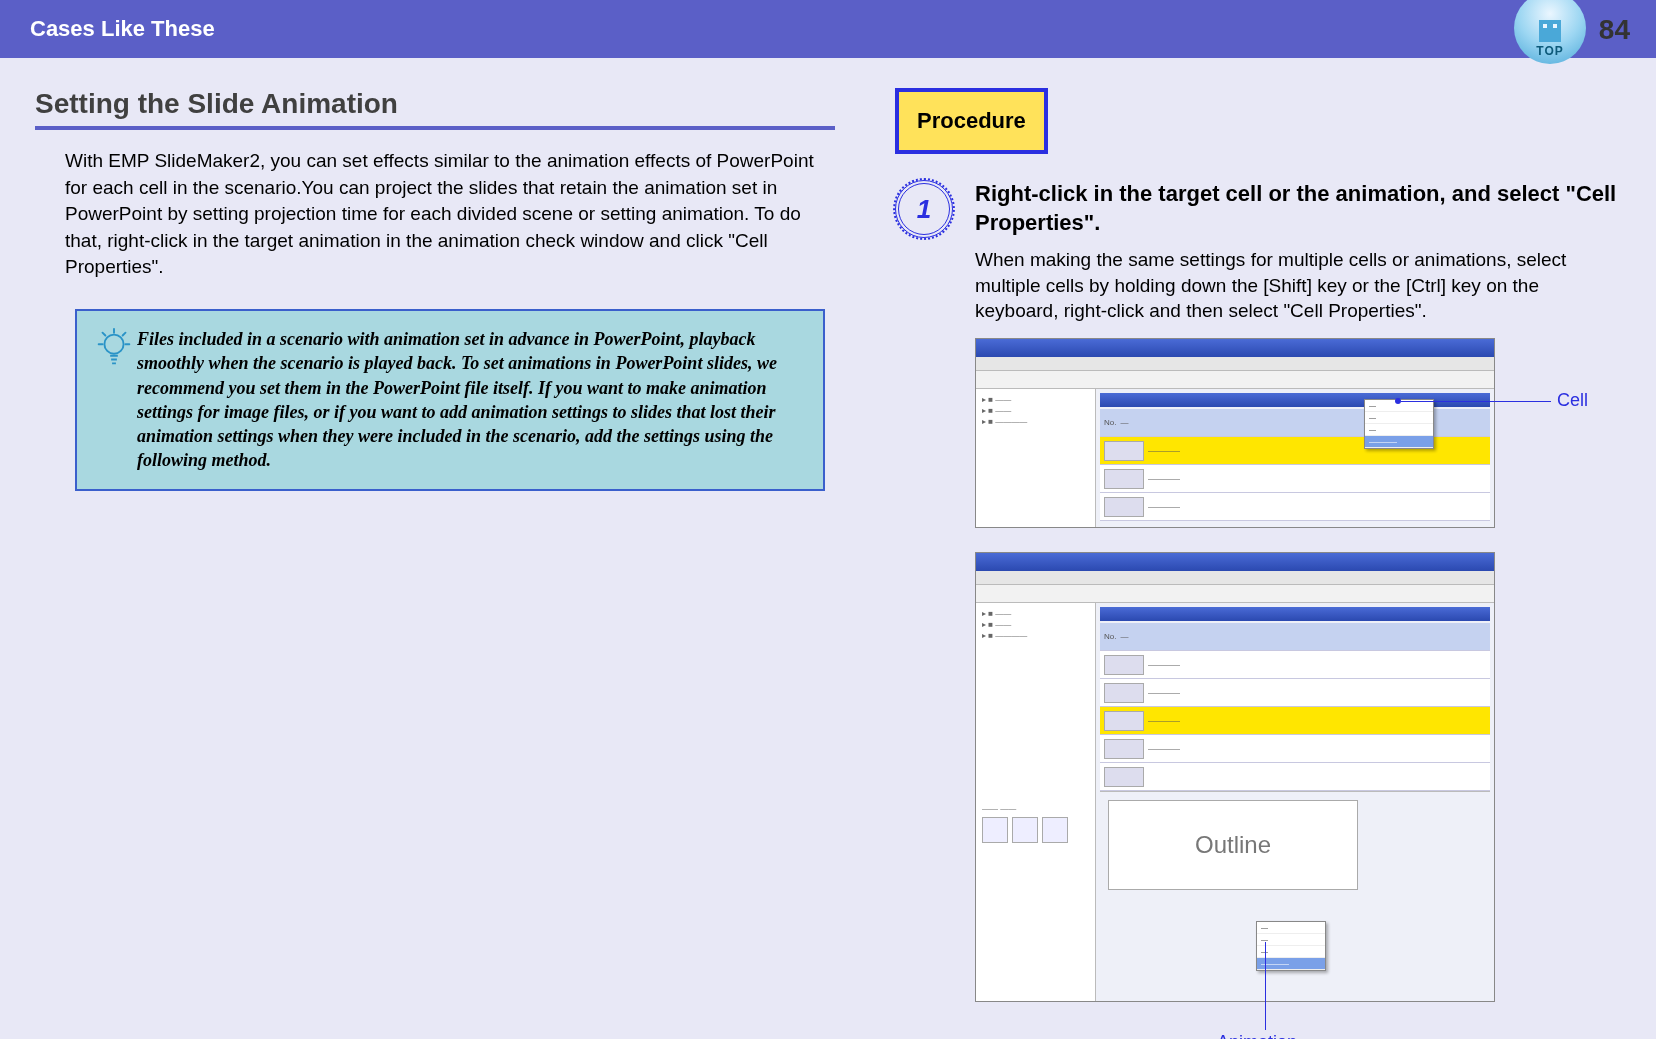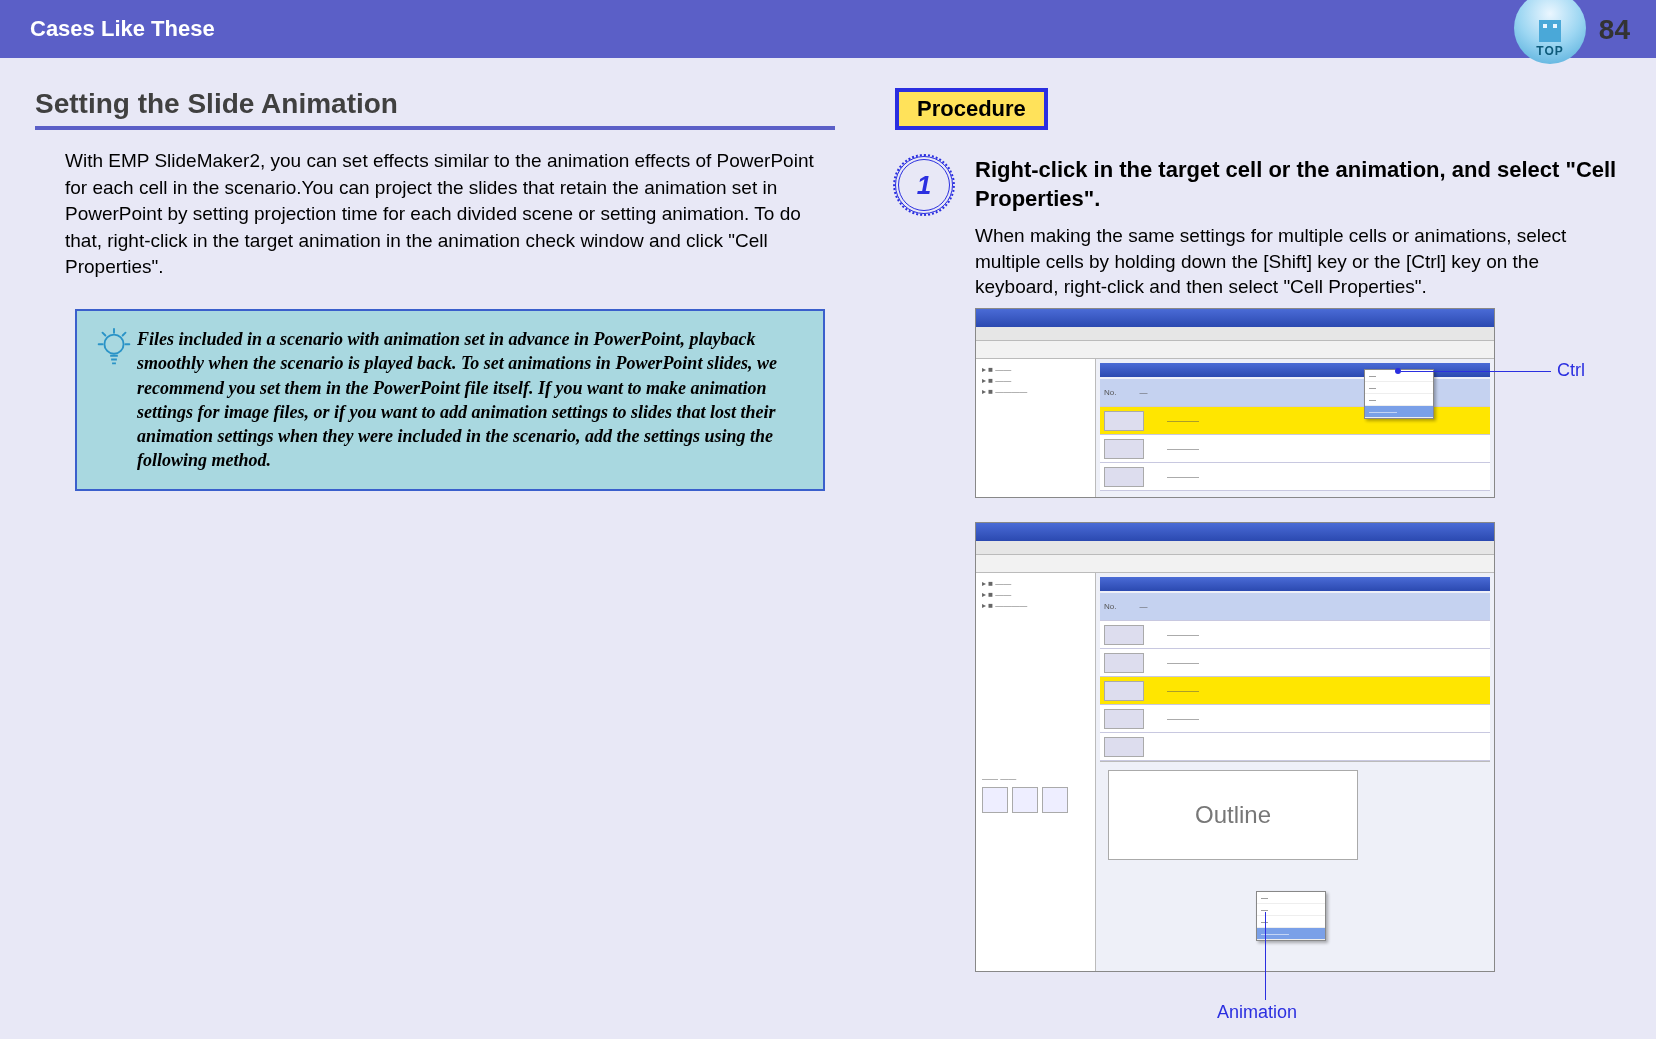--- a/index.html
+++ b/index.html
@@ -116,21 +116,21 @@
     color: #2a93c7;
   }
 
   
   .proc-label {
     display: inline-block;
     border: 4px solid #2B2FE0;
     background: #FFE25A;
     font-size: 22px;
     font-weight: bold;
-    padding: 4px 18px;
+    padding: 16px 18px;
     margin-bottom: 26px;
   }
 
   
   .step {
     display: flex;
     gap: 22px;
     margin-bottom: 14px;
   }
   .step-badge {
@@ -157,21 +157,21 @@
   .step-body { flex: 1; }
   .step-title {
     font-size: 22px;
     font-weight: bold;
     margin-bottom: 10px;
     line-height: 1.3;
   }
   .step-text {
     font-size: 19px;
     line-height: 1.35;
-    margin-bottom: 8px;
+    margin-bottom: 14px;
   }
 
   
   .shot-wrap {
     position: relative;
     margin-left: 0;
     margin-bottom: 24px;
   }
   .shot {
     background: #fff;
@@ -216,21 +216,21 @@
     height: 14px;
     background: linear-gradient(#4a6bd6,#2b49b0);
     margin-bottom: 2px;
   }
   .shot .row {
     display: flex;
     align-items: center;
     height: 28px;
     border-bottom: 1px solid #c8c8e0;
     background: #fff;
-    gap: 23px;
+    gap: 4px;
     padding: 0 4px;
     font-size: 8px;
     color: #555;
   }
   .shot .row.yellow { background: #ffe600; }
   .shot .row.blue   { background: #c5d2f0; }
   .shot .thumb {
     width: 40px; height: 20px;
     background: #dde;
     border: 1px solid #aaa;
@@ -356,21 +356,21 @@
                   <div>—</div>
                     <div>—</div>
                     <div>—</div>
                     <div class="hl">————</div>
                 </div>
               </div>
             </div>
           </div>
           <div class="callout-dot c1-dot"></div>
           <div class="callout-line c1-line"></div>
-          <div class="callout c1-label">Ctrl</div>
+          <div class="callout c1-label">Cell</div>
         </div>
 
         <div class="shot-wrap">
           <div class="shot shot2">
             <div class="titlebar"></div>
             <div class="menubar"></div>
             <div class="toolbar"></div>
             <div class="body">
               <div class="tree">
                 <div>▸ ■ ——</div>

